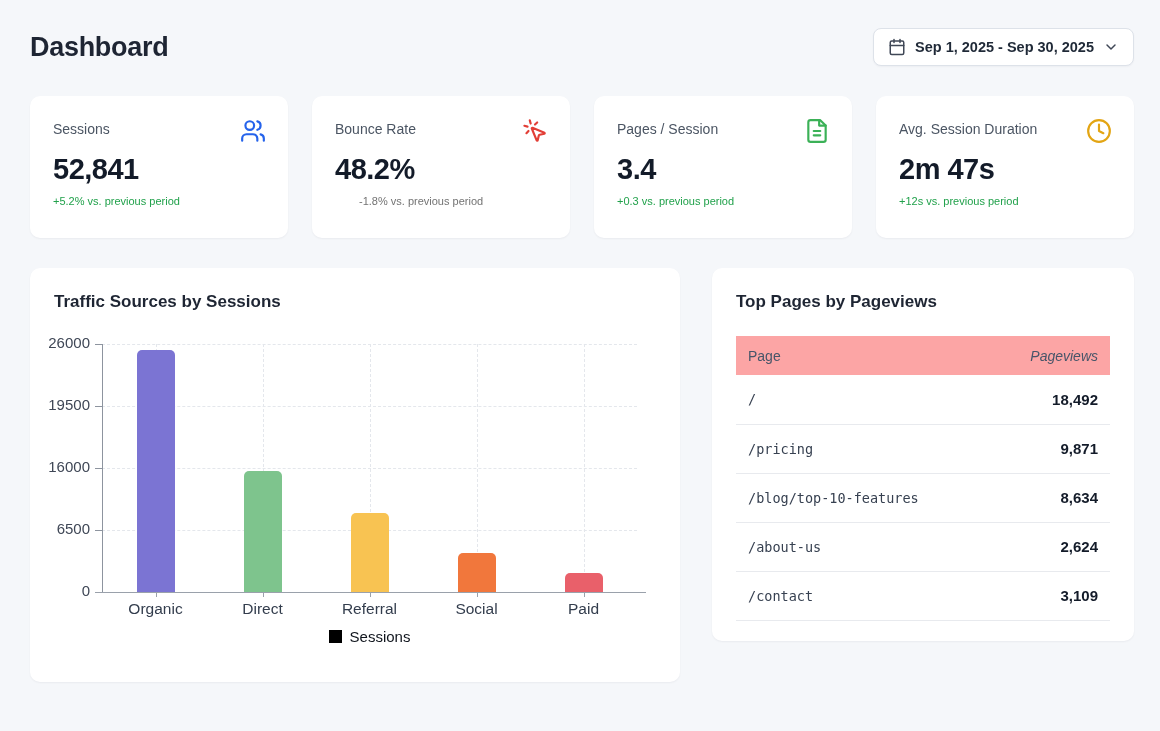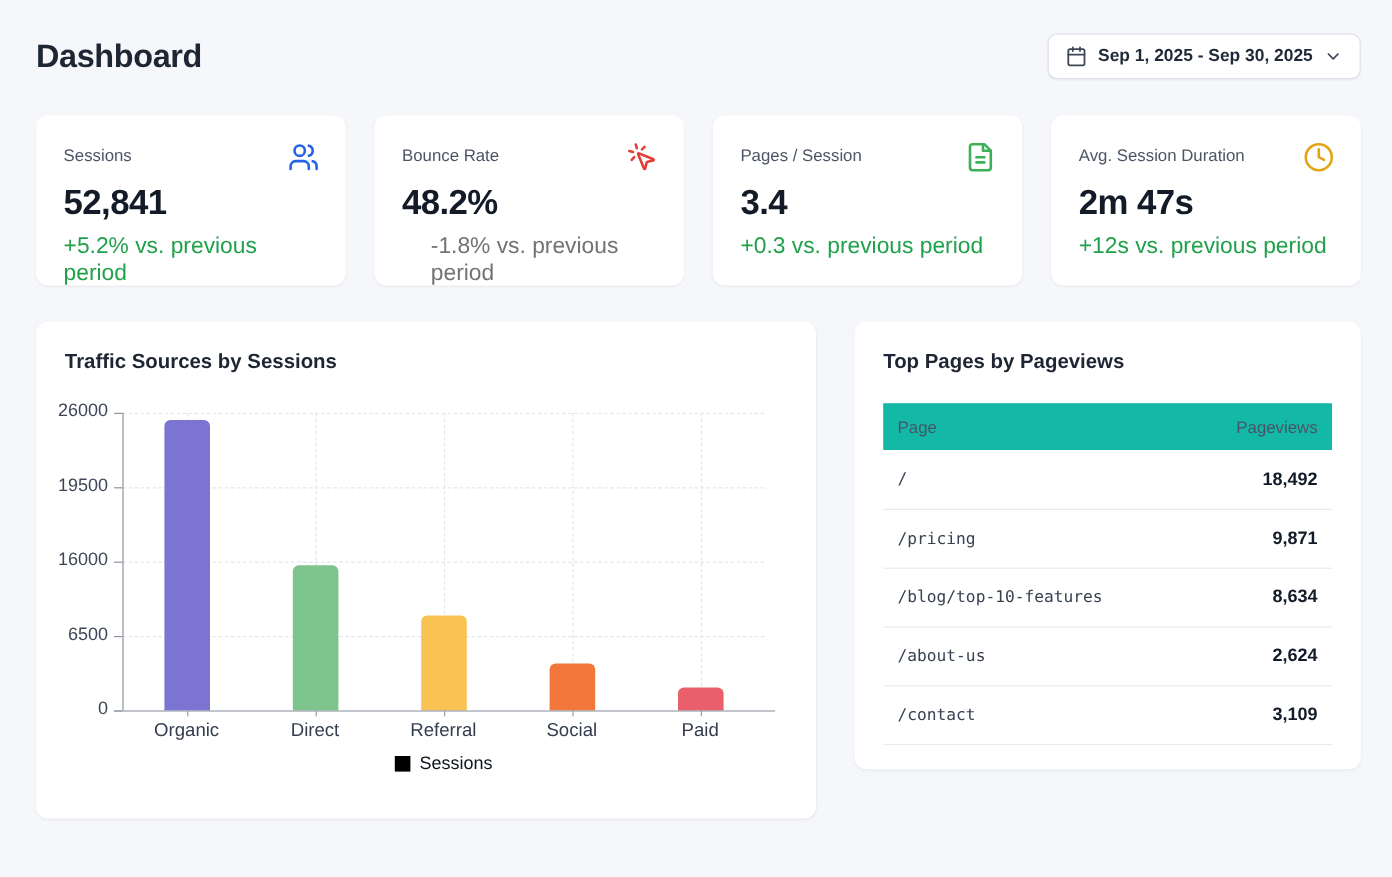--- a/index.html
+++ b/index.html
@@ -28,21 +28,21 @@
   .cards-row { display:flex; gap:24px; margin-top:30px; }
   .stat-card {
     flex:1; background:#fff; border-radius:10px; height:142px;
     padding:22px 22px 0 23px;
     box-shadow:0 1px 2px rgba(16,24,40,.05);
   }
   .stat-top { display:flex; justify-content:space-between; align-items:flex-start; }
   .stat-label { font-size:14px; font-weight:400; color:#4b5563; padding-top:3px; }
   .stat-icon svg { display:block; }
   .stat-value { font-size:29px; font-weight:800; color:#131b29; margin-top:9px; letter-spacing:-0.5px; }
-  .stat-trend { font-size:19px; margin-top:9px; }
+  .stat-trend { font-size:11px; margin-top:9px; }
 
   
   .bottom-row { display:flex; gap:32px; margin-top:30px; align-items:flex-start; }
   .panel {
     background:#fff; border-radius:10px;
     box-shadow:0 1px 2px rgba(16,24,40,.05);
   }
   .panel-title { font-size:17px; font-weight:700; color:#1e2533; }
 
   
@@ -65,24 +65,24 @@
     position:absolute; left:56px; width:535px; top:296px;
     display:flex; align-items:center; justify-content:center; gap:8px;
     font-size:15px; color:#10151d;
   }
   .legend-swatch { width:13px; height:13px; display:inline-block; }
 
   
   .table-card { width:422px; padding:24px 24px 20px 24px; }
   .pages-table { width:100%; border-collapse:collapse; margin-top:24px; }
   .pages-table th {
-    background:#14b8a6; font-size:14px; font-weight:400; color:#475569;
+    background:#fca5a5; font-size:14px; font-weight:400; color:#475569;
     height:39px; text-align:left; padding:0 12px;
   }
-  .pages-table th:last-child { text-align:right; }
+  .pages-table th:last-child { text-align:right;font-style:italic; }
   .pages-table td { border-bottom:1px solid #e8eaee; height:49px; padding:0 12px; }
   .pages-table tr td:first-child {
     font-family:"DejaVu Sans Mono", monospace; font-size:13.5px; color:#374151;
   }
   .pages-table tr td:last-child {
     text-align:right; font-size:15px; font-weight:700; color:#131b29;
   }
 </style>
 </head>
 <body>

